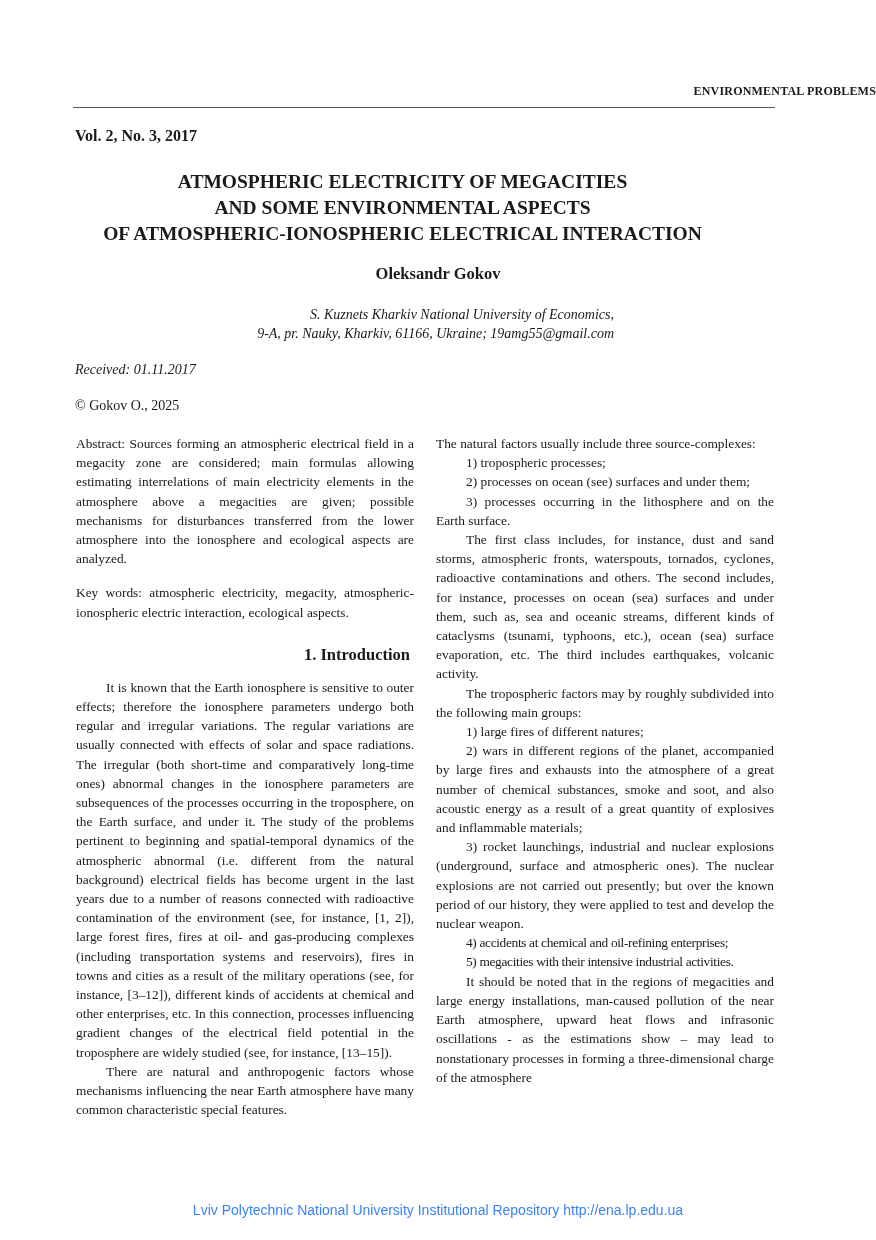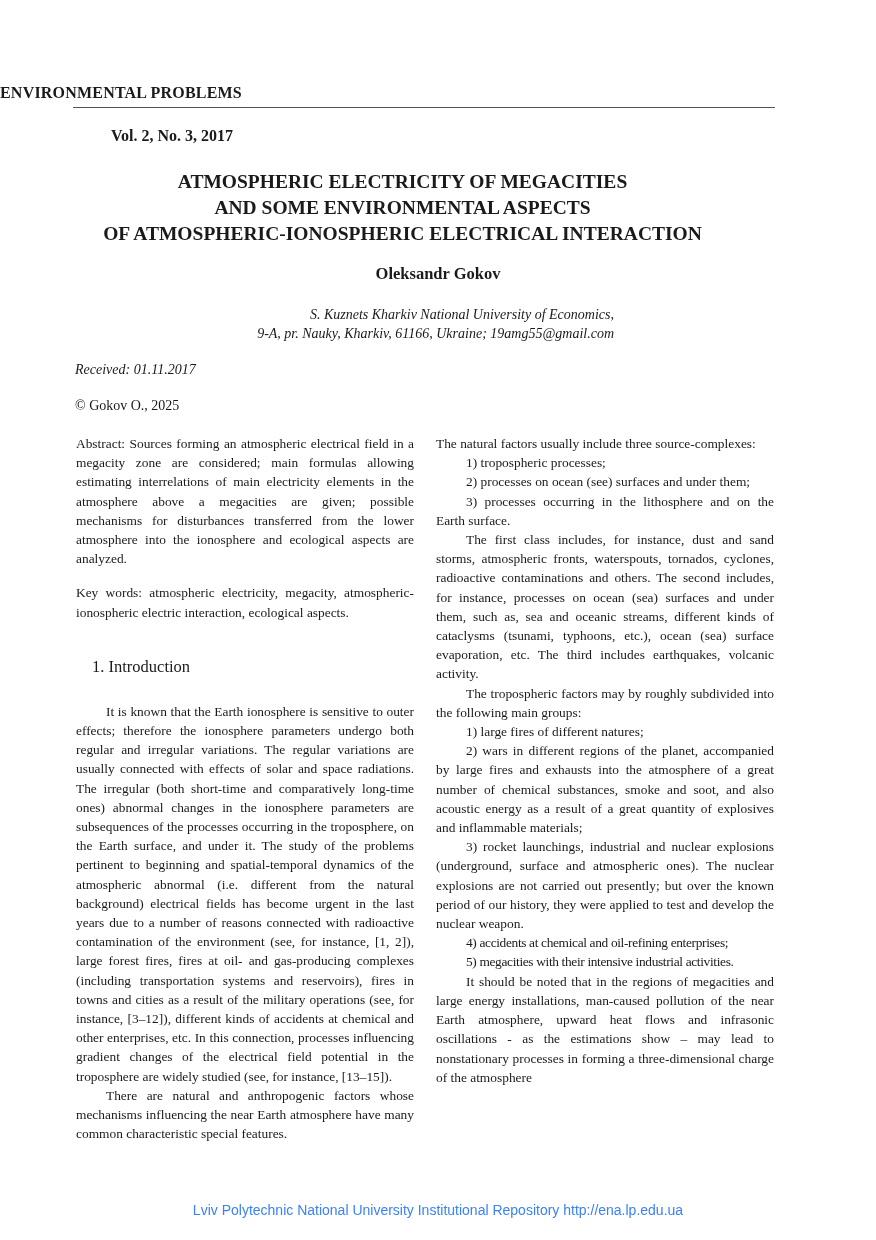--- a/index.html
+++ b/index.html
@@ -1,40 +1,40 @@
 <!DOCTYPE html>
 <html><head>
 <meta charset="utf-8">
 <style>
   html, body { margin: 0; padding: 0; background: #ffffff; }
   body { width: 876px; height: 1240px; position: relative; overflow: hidden;
          font-family: "Liberation Serif", "DejaVu Serif", serif; color: #1a1a1a; }
-  .journal-header { position: absolute; left: 0; width: 876px; top: 84px; text-align: left;
-         font-size: 16px; font-weight: bold; letter-spacing: 0.2px; }
+  .journal-header { position: absolute; left: 0; width: 876px; top: 84px; text-align: right;
+         font-size: 12px; font-weight: bold; letter-spacing: 0.2px; }
   .header-rule { position: absolute; left: 73px; width: 702px; top: 107px; height: 0;
          border-top: 1.6px solid #555; }
-  .volume { position: absolute; left: 75px; top: 127px; font-size: 16px; font-weight: bold; margin-left: 36px; }
+  .volume { position: absolute; left: 75px; top: 127px; font-size: 16px; font-weight: bold; }
   .title { position: absolute; left: 0; width: 805px; top: 169px; text-align: center;
          font-size: 19.5px; font-weight: bold; line-height: 26px; }
   .author { position: absolute; left: 0; width: 876px; top: 264px; text-align: center;
          font-size: 16.5px; font-weight: bold; }
   .affil { position: absolute; left: 0; width: 848px; top: 305px; text-align: right;
          font-size: 14px; font-style: italic; line-height: 19px; }
   .affil div { text-align: right; margin-left: 230px; width: 384px; }
   .received { position: absolute; left: 75px; top: 362px; font-size: 14px; font-style: italic; }
   .copyright { position: absolute; left: 75px; top: 398px; font-size: 14px; }
 
   .col { position: absolute; width: 338px; font-size: 13.4px; line-height: 19.2px; }
   .col-left { left: 76px; top: 434px; }
   .col-right { left: 436px; top: 434px; }
   .p { text-align: justify; margin: 0; }
   .indent { text-indent: 30px; }
   .b { font-weight: normal; }
   .gap-s { height: 15px; }
-  .section-heading { font-size: 16.5px; font-weight: normal; margin: 16px; line-height: 24px; }
+  .section-heading { font-size: 16.5px; font-weight: bold; margin: 4px; line-height: 24px; text-align: right; }
   .gap-h { height: 7px; }
 
   .footer { position: absolute; left: 0; width: 876px; top: 1202px; text-align: center;
          font-family: "Liberation Sans", "DejaVu Sans", sans-serif; font-size: 14px; color: #3b82f6; }
 </style>
 </head>
 <body>
 
 <div class="journal-header">ENVIRONMENTAL PROBLEMS</div>
 <div class="header-rule"></div>

